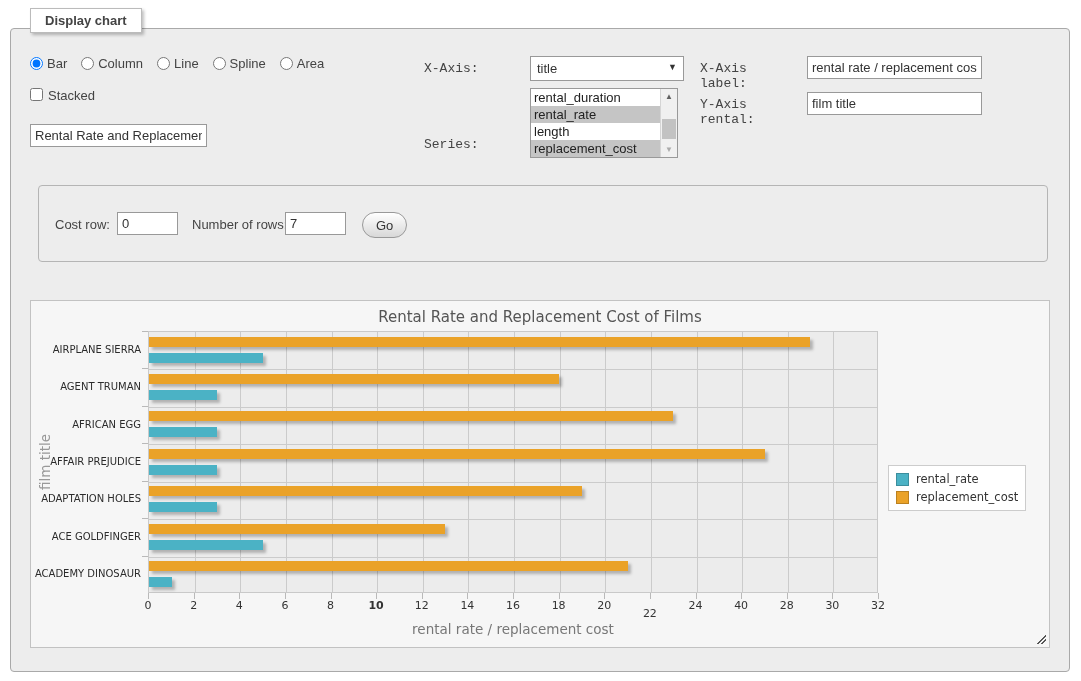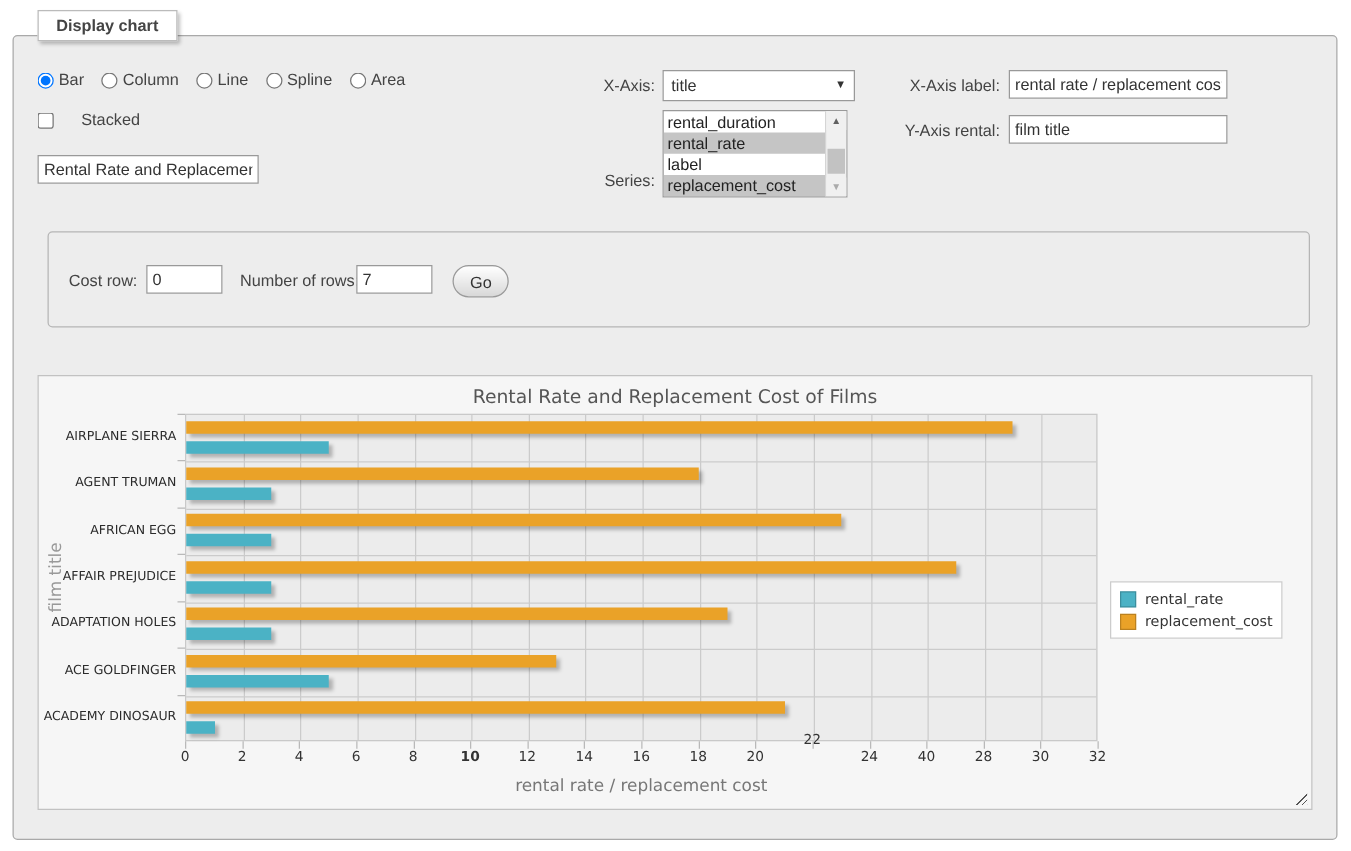--- a/index.html
+++ b/index.html
@@ -7,28 +7,28 @@
   .page { position:relative; width:1081px; height:681px; background:#fff; overflow:hidden; }
 
   
   .outer-fieldset { position:absolute; left:10px; top:28px; width:1060px; height:644px;
     background:#ededed; border:1px solid #a9a9a9; border-radius:4px; }
   .legend-box { position:absolute; left:30px; top:8px; z-index:3; background:#fff;
     border:1px solid #bbb; box-shadow:2px 2px 3px rgba(0,0,0,.25); padding:4px 14px;
     font-size:13px; font-weight:bold; color:#444; }
 
   .ctl-label { position:absolute; font-size:13px; color:#444; }
-  .right-lab { text-align:right; }
+  .right-lab { text-align:left;font-family:Liberation Mono, monospace; }
   .ctl-input { position:absolute; border:1px solid #999; background:#fff; color:#333;
     font-size:13px; font-family:"Liberation Sans", sans-serif; padding:1px 4px; height:23px; }
 
   
   .radio-row { position:absolute; left:30px; top:56px; display:flex; align-items:center; gap:14px; z-index:2; }
-  .radio-item { display:flex; align-items:flex-end; gap:4px; font-size:13px; color:#444; }
-  .check-row { position:absolute; left:30px; top:88px; display:flex; align-items:flex-end; gap:22px;
+  .radio-item { display:flex; align-items:center; gap:4px; font-size:13px; color:#444; }
+  .check-row { position:absolute; left:30px; top:88px; display:flex; align-items:flex-start; gap:5px;
     font-size:13px; color:#444; z-index:2; }
 
   
   .xaxis-select-wrap { position:absolute; left:530px; top:56px; width:154px; height:25px; z-index:2; }
   .xaxis-select { width:100%; height:100%; appearance:none; -webkit-appearance:none;
     border:1px solid #999; background:#fff; font-size:13px; color:#333; padding:0 6px;
     font-family:"Liberation Sans", sans-serif; border-radius:0; }
   .select-arrow { position:absolute; right:7px; top:6px; font-size:9px; color:#333; pointer-events:none; }
 
   
@@ -121,21 +121,21 @@
       <option>title</option>
     </select>
     <span class="select-arrow">▼</span>
   </div>
 
   <div class="ctl-label right-lab" style="left:424px; top:137px; width:100px; z-index:2;">Series:</div>
   <div class="series-list">
     <div class="series-options" id="series-options">
         <div class="series-option">rental_duration</div>
         <div class="series-option sel">rental_rate</div>
-        <div class="series-option">label</div>
+        <div class="series-option">length</div>
         <div class="series-option sel">replacement_cost</div>
       </div>
     <div class="series-scrollbar">
       <div class="scroll-btn">▲</div>
       <div class="scroll-track">
         <div class="scroll-thumb"></div>
       </div>
       <div class="scroll-btn dim">▼</div>
     </div>
   </div>
@@ -222,21 +222,21 @@
       <div class="x-tick" style="left: 370.75px; top: 298px;">12</div>
       <div class="tick-mark-b" style="left: 390.75px; top: 292px;"></div>
       <div class="x-tick" style="left: 416.375px; top: 298px;">14</div>
       <div class="tick-mark-b" style="left: 436.375px; top: 292px;"></div>
       <div class="x-tick" style="left: 462px; top: 298px;">16</div>
       <div class="tick-mark-b" style="left: 482px; top: 292px;"></div>
       <div class="x-tick" style="left: 507.625px; top: 298px;">18</div>
       <div class="tick-mark-b" style="left: 527.625px; top: 292px;"></div>
       <div class="x-tick" style="left: 553.25px; top: 298px;">20</div>
       <div class="tick-mark-b" style="left: 573.25px; top: 292px;"></div>
-      <div class="x-tick" style="left: 598.875px; top: 284px;">22</div>
+      <div class="x-tick" style="left: 598.875px; top: 306px;">22</div>
       <div class="tick-mark-b" style="left: 618.875px; top: 292px;"></div>
       <div class="x-tick" style="left: 644.5px; top: 298px;">24</div>
       <div class="tick-mark-b" style="left: 664.5px; top: 292px;"></div>
       <div class="x-tick" style="left: 690.125px; top: 298px;">40</div>
       <div class="tick-mark-b" style="left: 710.125px; top: 292px;"></div>
       <div class="x-tick" style="left: 735.75px; top: 298px;">28</div>
       <div class="tick-mark-b" style="left: 755.75px; top: 292px;"></div>
       <div class="x-tick" style="left: 781.375px; top: 298px;">30</div>
       <div class="tick-mark-b" style="left: 801.375px; top: 292px;"></div>
       <div class="x-tick" style="left: 827px; top: 298px;">32</div>

